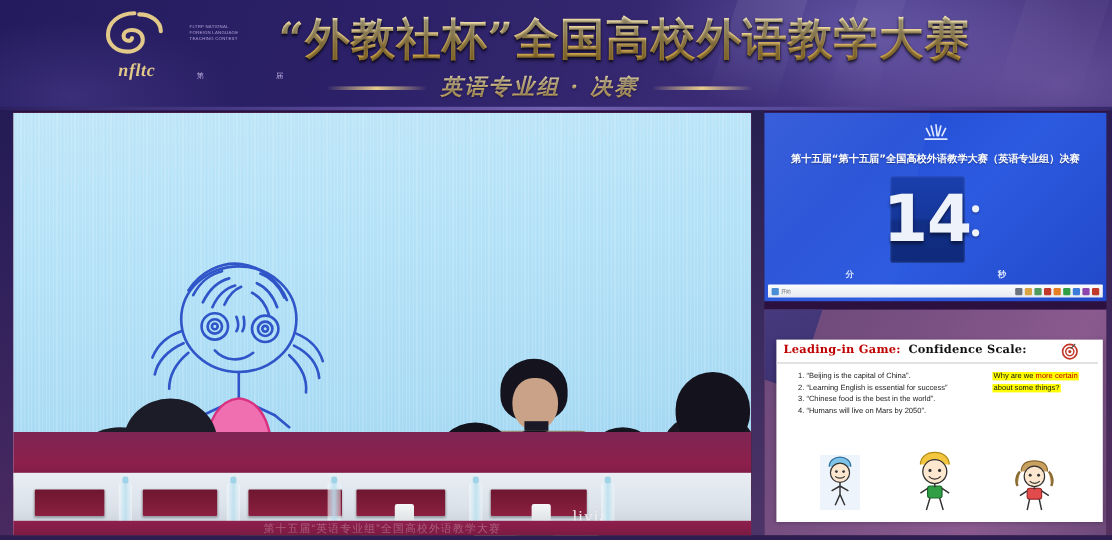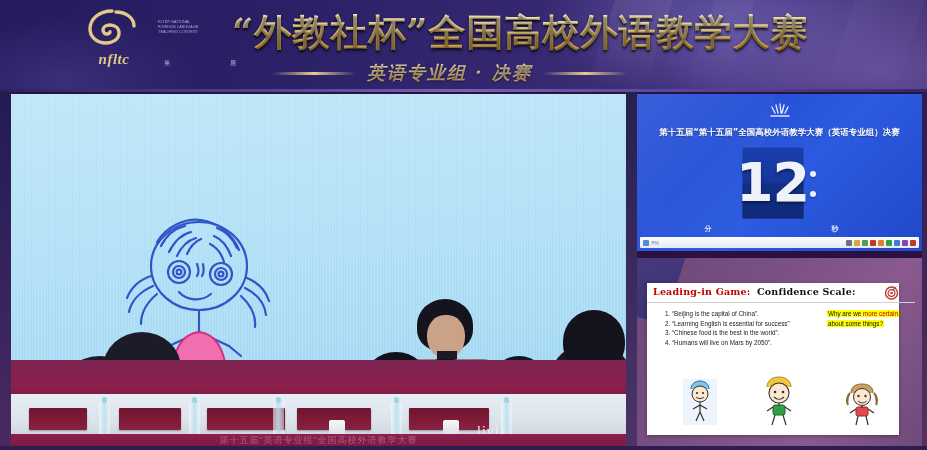--- a/index.html
+++ b/index.html
@@ -201,21 +201,21 @@
   .slide-bg{
     position:absolute; left:637px; top:258px; width:285px; height:188px;
     background:linear-gradient(120deg,#6b4878 0%,#7b5184 40%,#8a5a8f 70%,#6d4a79 100%);
     overflow:hidden;
   }
   .slide-bg::before{
     content:""; position:absolute; left:-18px; top:-30px; width:60px; height:90px;
     background:linear-gradient(140deg,#4c3e84,#3b3170); transform:rotate(18deg);
   }
   .slide{
-    position:absolute; left:647px; top:283px; width:252px; height:152px;
+    position:absolute; left:647px; top:283px; width:272px; height:152px;
     background:#ffffff; box-shadow:0 1px 4px rgba(0,0,0,.3);
   }
   .sl-head{ position:absolute; left:0; top:0; width:268px; height:20px;
     border-bottom:1px solid #cfcfcf; }
   .sl-h1{ position:absolute; left:6px; top:3px; font-family:"DejaVu Serif",serif;
     font-weight:bold; font-size:9.5px; color:#c00000; letter-spacing:.2px; }
   .sl-h2{ position:absolute; left:110px; top:3px; font-family:"DejaVu Serif",serif;
     font-weight:bold; font-size:9.5px; color:#111111; letter-spacing:.2px; }
   .sl-target{ position:absolute; right:16px; top:2px; width:15px; height:15px; }
   .sl-list{ position:absolute; left:18px; top:26px; width:150px; }
@@ -361,21 +361,21 @@
 
   <div class="timer">
     <div class="tm-logo">
       <svg viewBox="0 0 22 18" width="22" height="18">
         <path d="M2 14h18M3 5l3 6M7 3l2 8M11 2l1 9M15 3l-2 8M19 5l-3 6" stroke="#dfe7ff" stroke-width="1.4" fill="none" stroke-linecap="round"></path>
       </svg>
     </div>
     <div class="tm-title">第十五届“第十五届”全国高校外语教学大赛（英语专业组）决赛</div>
     <div class="tm-digits">
       <div class="tm-box">
-        <span>12</span>
+        <span>14</span>
       </div>
       <div class="tm-colon"></div>
     </div>
     <div class="tm-unit m">分</div>
     <div class="tm-unit s">秒</div>
 
     <div class="taskbar">
       <div class="tb-start"></div>
       <div class="tb-txt">开始</div>
       <div class="tb-ico" style="background:#6b7280;"></div>

